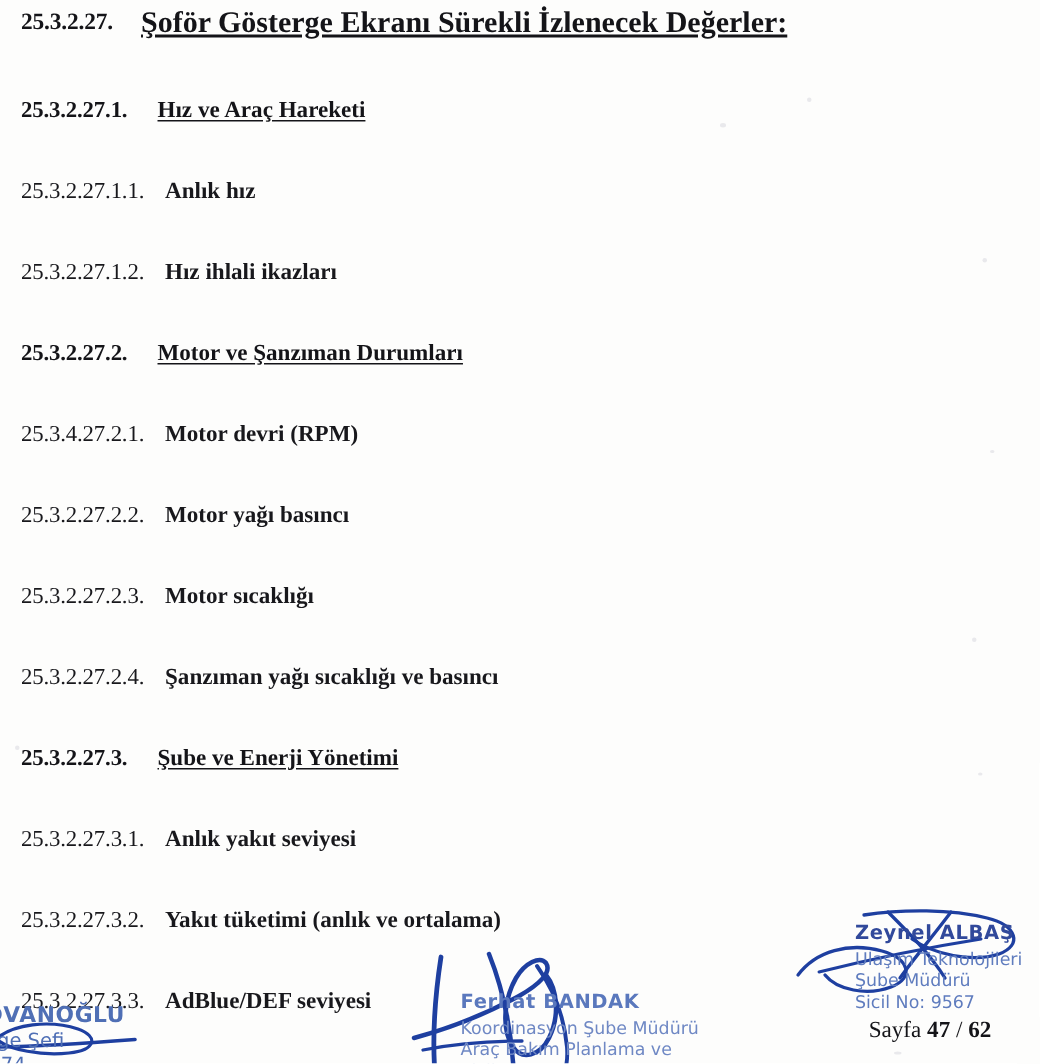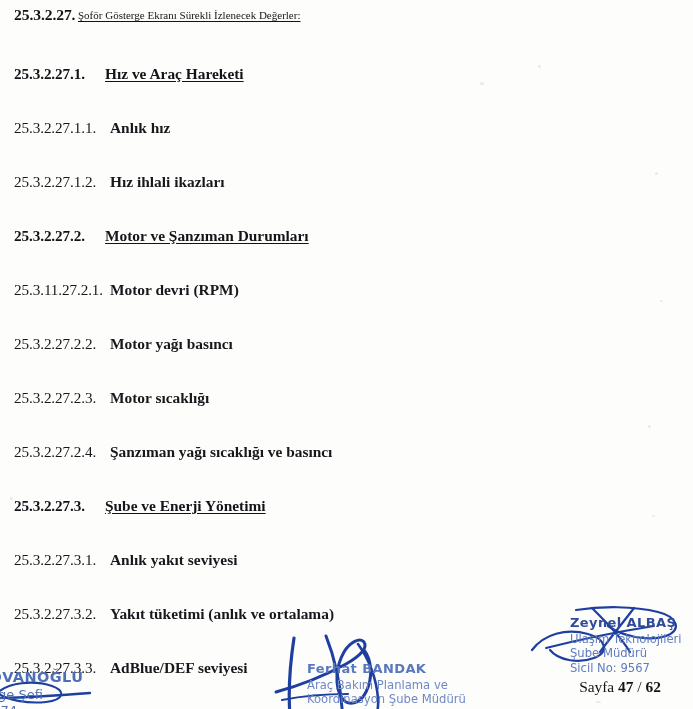--- a/index.html
+++ b/index.html
@@ -64,23 +64,23 @@
     text-decoration: underline;
     text-underline-offset: 2px;
   }
   
   .row.title { height: 30px; line-height: 30px; }
   .row.title .num {
     font-weight: bold;
     font-size: 15.6px;
   }
   .row.title .txt {
-    left: 78px;
-    font-weight: normal;
-    font-size: 11px;
+    left: 94px;
+    font-weight: bold;
+    font-size: 20px;
     text-decoration: underline;
     text-underline-offset: 2px;
   }
   .row.lvl2 .num { color: #18181c; }
   .row.lvl2 .txt { color: #18181c; text-align: right; }
 
   
   .stamp {
     position: absolute;
     color: #4f6fb5;
@@ -172,21 +172,21 @@
       </li>
       <li class="row lvl2" style="top: 84px;">
         <span class="num">25.3.2.27.1.2.</span>
         <span class="txt">Hız ihlali ikazları</span>
       </li>
       <li class="row lvl1" style="top: 111px;">
         <span class="num">25.3.2.27.2.</span>
         <span class="txt">Motor ve Şanzıman Durumları</span>
       </li>
       <li class="row lvl2" style="top: 138px;">
-        <span class="num">25.3.11.27.2.1.</span>
+        <span class="num">25.3.4.27.2.1.</span>
         <span class="txt">Motor devri (RPM)</span>
       </li>
       <li class="row lvl2" style="top: 165px;">
         <span class="num">25.3.2.27.2.2.</span>
         <span class="txt">Motor yağı basıncı</span>
       </li>
       <li class="row lvl2" style="top: 192px;">
         <span class="num">25.3.2.27.2.3.</span>
         <span class="txt">Motor sıcaklığı</span>
       </li>
@@ -239,22 +239,22 @@
   </svg>
 
   <div class="stamp" id="stamp-left">
     <div class="nm">İDVANOĞLU</div>
     <div>Arge Şefi</div>
     <div>9574</div>
   </div>
 
   <div class="stamp" id="stamp-mid">
     <div class="nm">Ferhat BANDAK</div>
+    <div>Koordinasyon Şube Müdürü</div>
     <div>Araç Bakım Planlama ve</div>
-    <div>Koordinasyon Şube Müdürü</div>
     <div>Sicil No: 9530</div>
   </div>
 
   <div class="stamp" id="stamp-right">
     <div class="nm">Zeynel ALBAŞ</div>
     <div>Ulaşım Teknolojileri</div>
     <div>Şube Müdürü</div>
     <div>Sicil No: 9567</div>
   </div>
 

